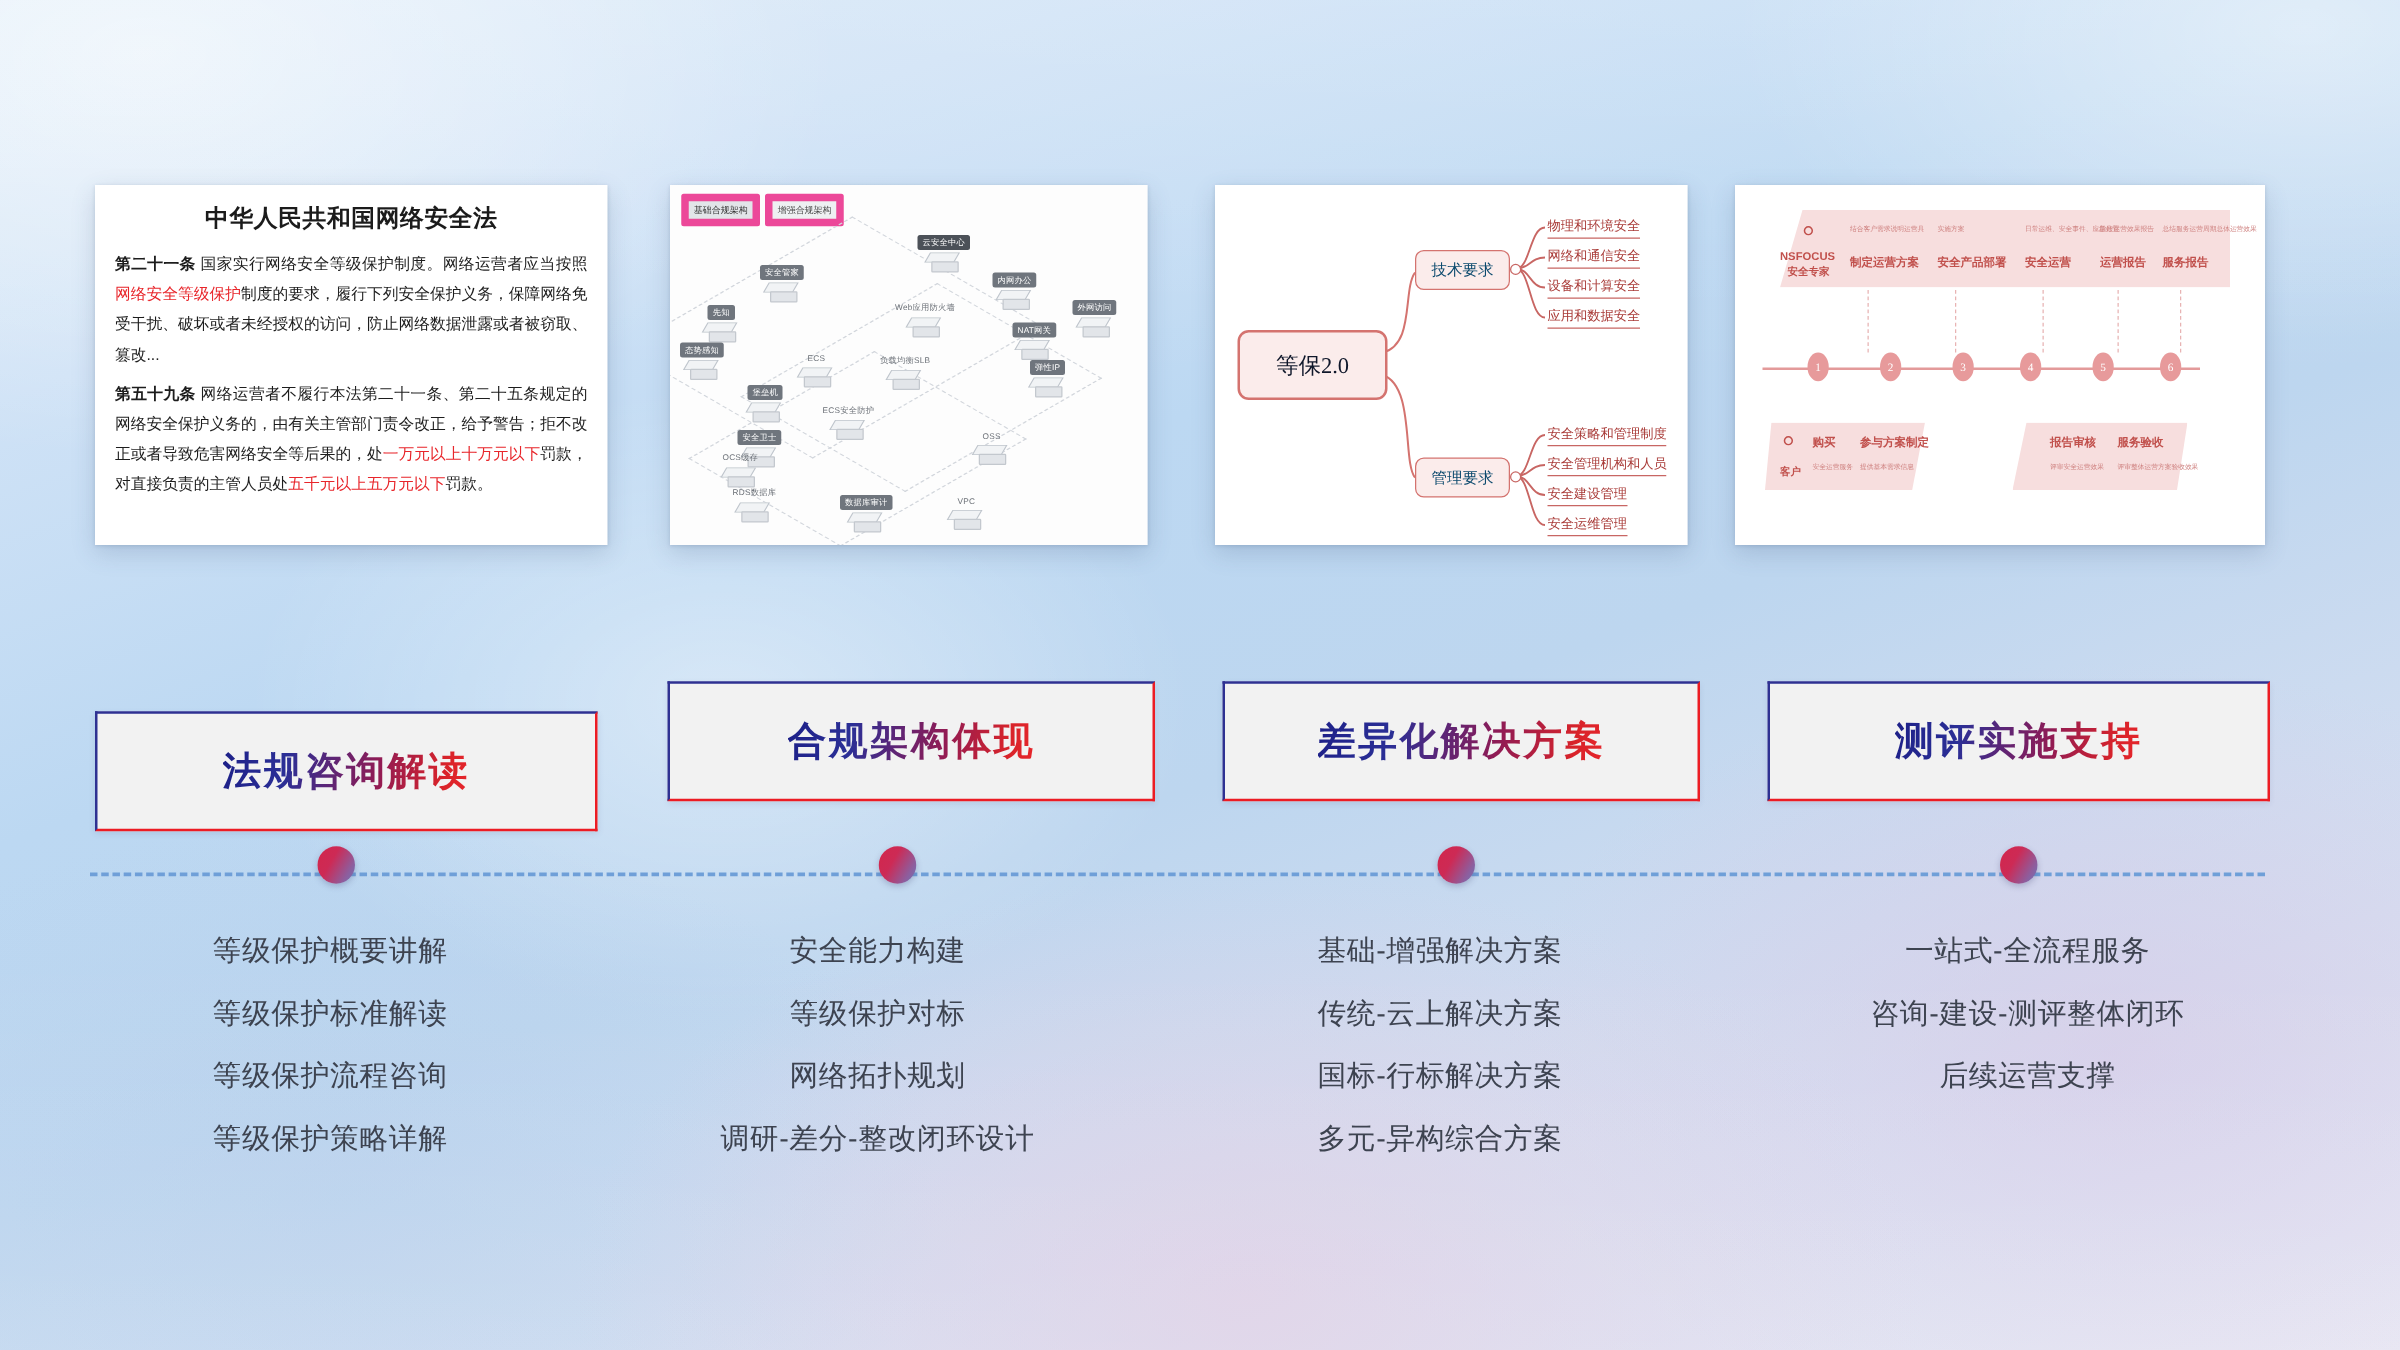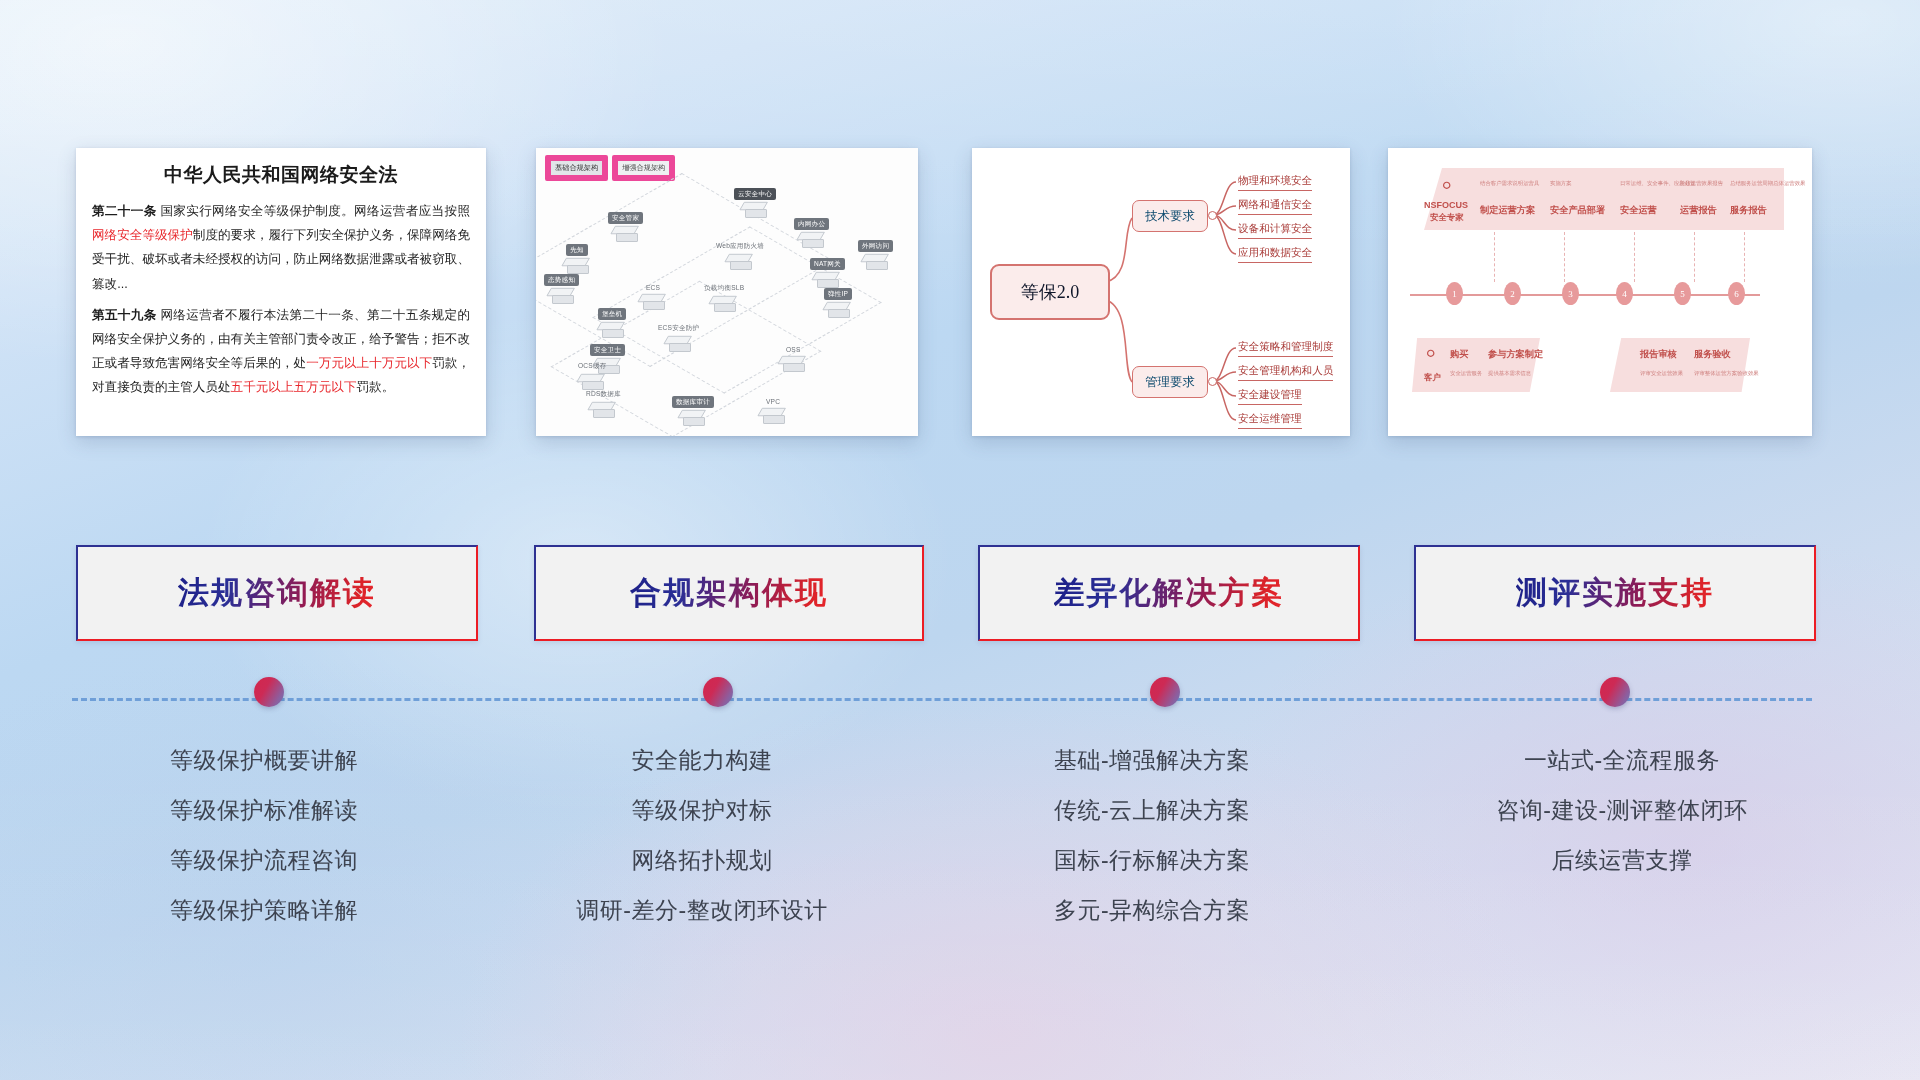--- a/index.html
+++ b/index.html
@@ -113,21 +113,21 @@
   .tbox{position:absolute;top:0;height:92px;background:#f2f2f2;
     border:2px solid #2e3192;border-bottom-color:#ec1c24;border-right-color:#ec1c24;
     display:flex;align-items:center;justify-content:center;
     box-shadow:0 2px 5px rgba(60,80,120,.13);}
   .tbox .txt{
     font-size:31px;font-weight:bold;letter-spacing:2px;
     background-image:linear-gradient(100deg,#1d2088 0%,#2b2f96 26%,#8f1b55 62%,#d8232a 88%,#e8262b 100%);
     -webkit-background-clip:text;background-clip:text;color:transparent;
     -webkit-text-fill-color:transparent;
   }
-  .tbox.t1{left:76px;width:398px;}
+  .tbox.t1{left:76px;width:398px;margin-top:24px;}
   .tbox.t2{left:534px;width:386px;}
   .tbox.t3{left:978px;width:378px;}
   .tbox.t4{left:1414px;width:398px;}
 
   
   .tl{position:absolute;left:0;top:690px;width:1920px;height:40px;}
   .tl .rail{position:absolute;left:72px;top:8px;width:1740px;height:0;
     border-top:3px dashed #6f9fd8;}
   .tl .dot{position:absolute;top:-13px;width:30px;height:30px;border-radius:50%;
     background:linear-gradient(120deg,#d2264c 0%,#cd2a55 38%,#8d5e9e 78%,#6b77b8 100%);

